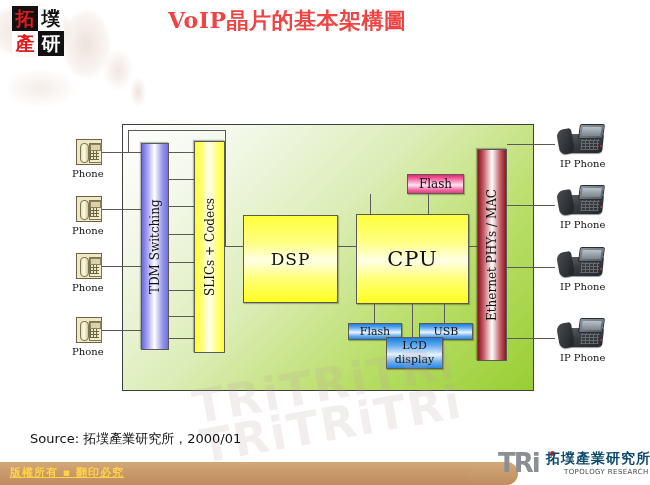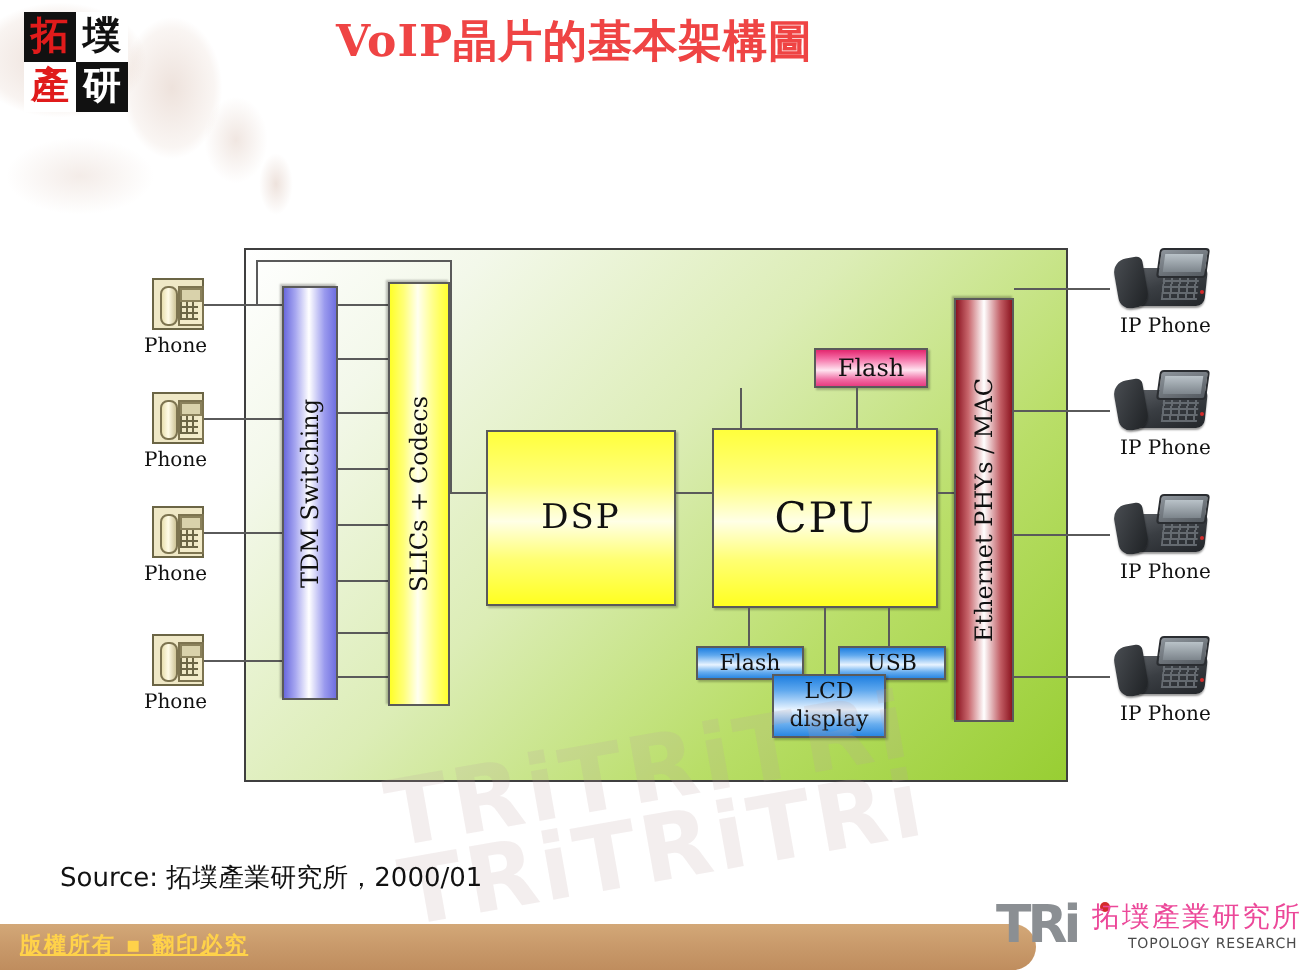--- a/index.html
+++ b/index.html
@@ -179,21 +179,21 @@
   
   .brand{position:absolute;left:478px;top:448px;width:168px;height:34px;margin-left:20px;}
   .brand .tri{
     position:absolute;left:0;top:2px;
     font-family:"DejaVu Sans",sans-serif;font-weight:bold;font-size:26px;
     color:#8b8f93;letter-spacing:-2px;line-height:1;
   }
   .brand .reddot{position:absolute;left:52px;top:3px;width:5px;height:5px;background:#d42b2b;border-radius:50%;}
   .brand .cn{
     position:absolute;left:48px;top:2px;
-    font-family:"DejaVu Sans",sans-serif;font-weight:normal;font-size:14px;color:#ec4899;
+    font-family:"DejaVu Sans",sans-serif;font-weight:bold;font-size:14px;color:#0c4a6e;
     white-space:nowrap;letter-spacing:1px;
   }
   .brand .en{
     position:absolute;left:66px;top:20px;
     font-family:"DejaVu Sans",sans-serif;font-size:7px;color:#4a4a4a;
     letter-spacing:.4px;white-space:nowrap;
   }
 </style>
 </head>
 <body>

